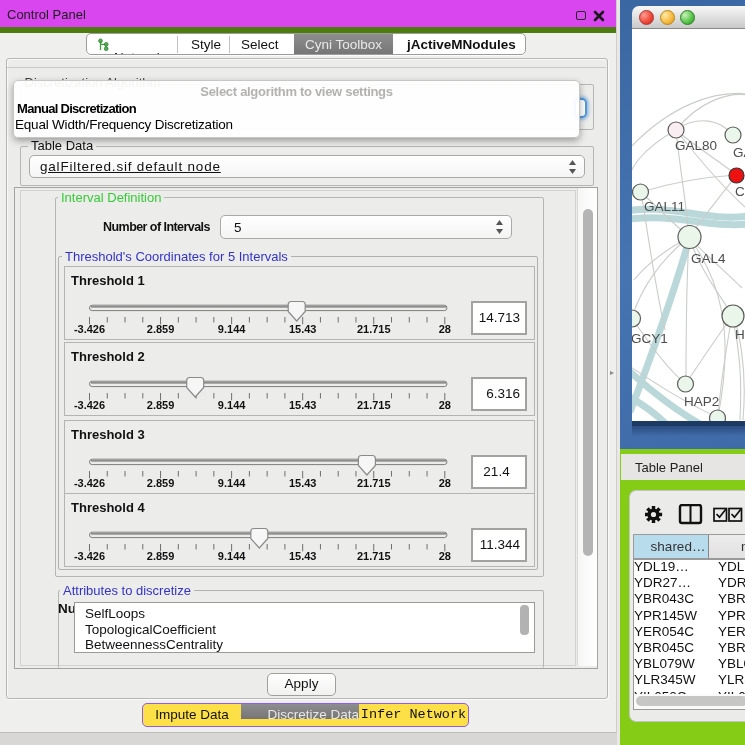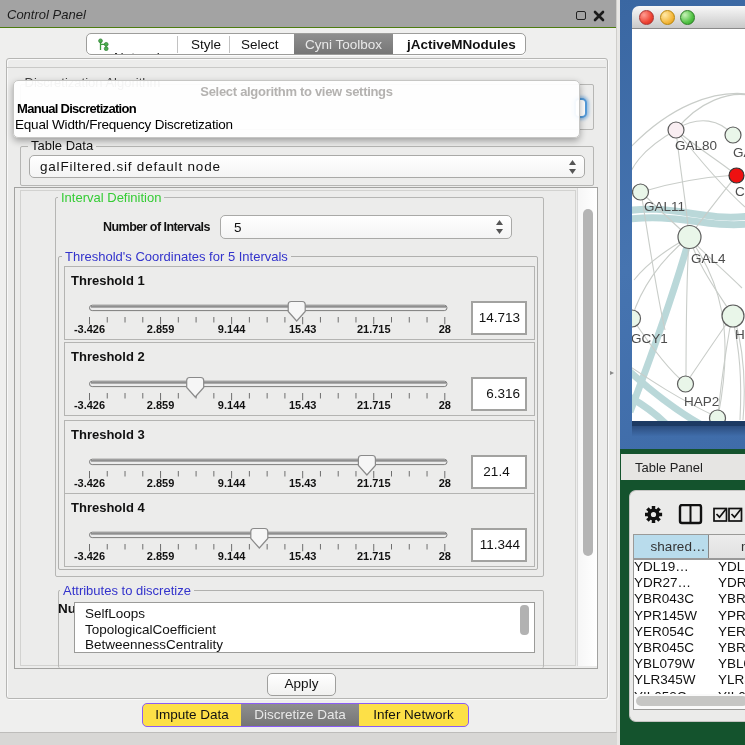--- a/index.html
+++ b/index.html
@@ -5,21 +5,21 @@
   body{width:745px;height:745px;position:relative;overflow:hidden;
        font-family:"Liberation Sans",sans-serif;background:#eeedec;}
   .abs{position:absolute;}
   .etched{border:1px solid #b6b6b4;box-shadow:inset 1px 1px 0 rgba(255,255,255,.7),1px 1px 0 rgba(255,255,255,.7);}
   .gtitle{position:absolute;background:#ececeb;padding:0 3px;font-size:13px;line-height:13px;}
 </style></head>
 <body>
 
 <div class="abs" style="left:0;top:0;width:616px;height:732px;background:#efefee;border-right:1px solid #cfcecb;border-bottom:1px solid #bdbcba;">
 
-  <div class="abs" style="left:0;top:0;width:616px;height:27px;background:#a3a3a3;border-bottom:1px solid #4d7c0f;font-style:italic;">
+  <div class="abs" style="left:0;top:0;width:616px;height:27px;background:#d946ef;border-bottom:6px solid #4d7c0f;">
     <div class="abs" style="left:7px;top:7px;font-size:13px;color:#1c1c1c;">Control Panel</div>
     <div class="abs" style="left:576px;top:11px;width:8px;height:7px;border:1.6px solid #222;border-radius:2px;"></div>
     <svg class="abs" style="left:592px;top:9px;" width="14" height="14" viewBox="0 0 14 14">
       <path d="M3 3 L11 11 M11 3 L3 11" stroke="#1a1a1a" stroke-width="2.6" stroke-linecap="round"></path>
     </svg>
   </div>
 
   <div class="abs" style="left:86px;top:32.5px;width:438px;height:20px;background:#fff;border:1px solid #9d9d9b;border-radius:5px;overflow:hidden;box-shadow:0 1px 0 rgba(255,255,255,.8);">
     <div class="abs" style="left:0;top:0;width:91px;height:21px;"></div>
     <svg class="abs" style="left:10px;top:4px;" width="13" height="13" viewBox="0 0 13 13">
@@ -41,21 +41,21 @@
 
   <div class="abs" style="left:7px;top:67px;width:599px;height:1px;background:#c9c9c7;"></div>
 
   <div class="abs" style="left:20px;top:84px;width:572px;height:44px;border:1px solid #b6b6b4;border-radius:2px;"></div>
 
   <div class="abs" style="left:574px;top:97.5px;width:9px;height:16px;background:#fff;border:2px solid #549ad8;border-radius:5px;box-shadow:0 0 3px 2px rgba(90,154,216,.55);"></div>
 
   <div class="abs" style="left:20px;top:146px;width:572px;height:38px;border:1px solid #b6b6b4;border-radius:2px;"></div>
   <div class="gtitle" style="left:28px;top:139px;background:#ececeb;color:#111;">Table Data</div>
   <div class="abs" style="left:29px;top:155px;width:554px;height:21px;background:linear-gradient(#ffffff,#f4f4f4);border:1px solid #a9a9a7;border-radius:5px;">
-    <div class="abs" style="left:10px;top:3px;font-size:13.5px;letter-spacing:0.8px;color:#111;">galFiltered.sif default node</div>
+    <div class="abs" style="left:10px;top:3px;font-size:13.5px;letter-spacing:0.8px;color:#111;text-decoration:underline;">galFiltered.sif default node</div>
     <svg class="abs" style="right:7px;top:3px;" width="9" height="16" viewBox="0 0 9 16">
       <path d="M4.5 1 L8 6 L1 6 Z" fill="#555"></path>
         <path d="M4.5 15 L8 10 L1 10 Z" fill="#555"></path>
     </svg>
   </div>
 
   <div class="abs" style="left:14px;top:187px;width:582px;height:480px;border:1px solid #a2a2a0;background:#ececeb;">
 
     <div class="abs" style="right:0;top:0;width:19px;height:478px;background:linear-gradient(90deg,#f6f6f6,#ffffff);border-left:1px solid #d8d8d8;"></div>
     <div class="abs" style="right:4px;top:21px;width:10px;height:347px;background:#b4b4b4;border-radius:5px;"></div>
@@ -230,22 +230,22 @@
   <div class="abs" style="left:58px;top:601px;font-size:13.5px;font-weight:bold;color:#111;">Numerical Attributes</div>
   <div class="abs" style="left:74px;top:602px;width:459px;height:49px;background:#fff;border:1px solid #9b9b99;overflow:hidden;">
     <div style="font-size:13.5px;color:#111;padding-left:10px;line-height:15.7px;padding-top:3px;">SelfLoops<br>TopologicalCoefficient<br>BetweennessCentrality</div>
     <div class="abs" style="right:5px;top:2px;width:9px;height:30px;background:#b2b2b2;border-radius:4px;"></div>
   </div>
 
   <div class="abs" style="left:267px;top:673px;width:67px;height:21px;background:linear-gradient(#ffffff,#f1f1f0);border:1px solid #9f9f9d;border-radius:5px;text-align:center;font-size:13.5px;line-height:20px;color:#111;">Apply</div>
 
   <div class="abs" style="left:142px;top:703px;width:325px;height:22px;background:#fde047;border:1px solid #8b5cf6;border-radius:5px;overflow:hidden;">
     <div class="abs" style="left:0;top:0;width:98px;height:22px;font-size:13.5px;color:#111;text-align:center;line-height:22px;">Impute Data</div>
-    <div class="abs" style="left:98px;top:0;width:118px;height:22px;background:linear-gradient(#8e8e8e,#757575);color:#e8e8e8;font-size:13.5px;text-align:center;line-height:22px;">Discretize Data</div>
-    <div class="abs" style="left:216px;top:0;width:109px;height:22px;font-size:13.5px;color:#111;text-align:center;line-height:22px;">Infer Network</div>
+    <div class="abs" style="left:98px;top:0;width:118px;height:15px;background:linear-gradient(#8e8e8e,#757575);color:#e8e8e8;font-size:13.5px;text-align:right;line-height:22px;">Discretize Data</div>
+    <div class="abs" style="left:216px;top:0;width:109px;height:22px;font-size:13.5px;color:#111;text-align:center;line-height:22px;font-family:Liberation Mono, monospace;">Infer Network</div>
   </div>
 </div>
 
 <div class="abs" style="left:0;top:733px;width:620px;height:12px;background:#d8d7d5;"></div>
 
 <div class="abs" style="left:617px;top:0;width:3px;height:745px;background:#e8e7e5;"></div>
 <div class="abs" style="left:610px;top:368px;width:6px;height:8px;color:#888;font-size:8px;">▸</div>
 
 <div class="abs" style="left:24.5px;top:74.8px;font-size:13px;color:#404040;z-index:40;">Discretization Algorithm</div>
 
@@ -317,21 +317,21 @@
       <text x="631" y="343">GCY1</text>
       <text x="735" y="339">H</text>
       <text x="684" y="406">HAP2</text>
     </g>
   </svg>
 
   <div class="abs" style="left:12px;top:421px;width:113px;height:5px;background:#1d3a63;"></div>
   <div class="abs" style="left:12px;top:426px;width:113px;height:10px;background:linear-gradient(#2c4d7e,#3f6ca9);"></div>
 </div>
 
-<div class="abs" style="left:620px;top:449px;width:125px;height:296px;background:#14532d;">
+<div class="abs" style="left:620px;top:449px;width:125px;height:296px;background:#84cc16;">
   <div class="abs" style="left:1px;top:5px;width:124px;height:26px;background:#e6e5e3;">
     <div class="abs" style="left:14px;top:6px;font-size:13px;color:#222;">Table Panel</div>
   </div>
 
   <div class="abs" style="left:9px;top:41px;width:116px;height:230px;background:#ebebea;border:1px solid #c4c4c2;border-radius:7px 0 0 7px;border-right:none;">
 
     <svg class="abs" style="left:15px;top:13px;" width="110" height="22" viewBox="0 0 110 22">
       <g fill="#111" fill-rule="evenodd">
           <path d="M14.37 8.84 L17.12 8.72 L17.12 12.28 L14.37 12.16 L13.82 13.48 L15.86 15.33 L13.33 17.86 L11.48 15.82 L10.16 16.37 L10.28 19.12 L6.72 19.12 L6.84 16.37 L5.52 15.82 L3.67 17.86 L1.14 15.33 L3.18 13.48 L2.63 12.16 L-0.12 12.28 L-0.12 8.72 L2.63 8.84 L3.18 7.52 L1.14 5.67 L3.67 3.14 L5.52 5.18 L6.84 4.63 L6.72 1.88 L10.28 1.88 L10.16 4.63 L11.48 5.18 L13.33 3.14 L15.86 5.67 L13.82 7.52 Z M11.10 10.50 A2.6 2.6 0 1 0 5.90 10.50 A2.6 2.6 0 1 0 11.10 10.50 Z"></path>
         </g>

